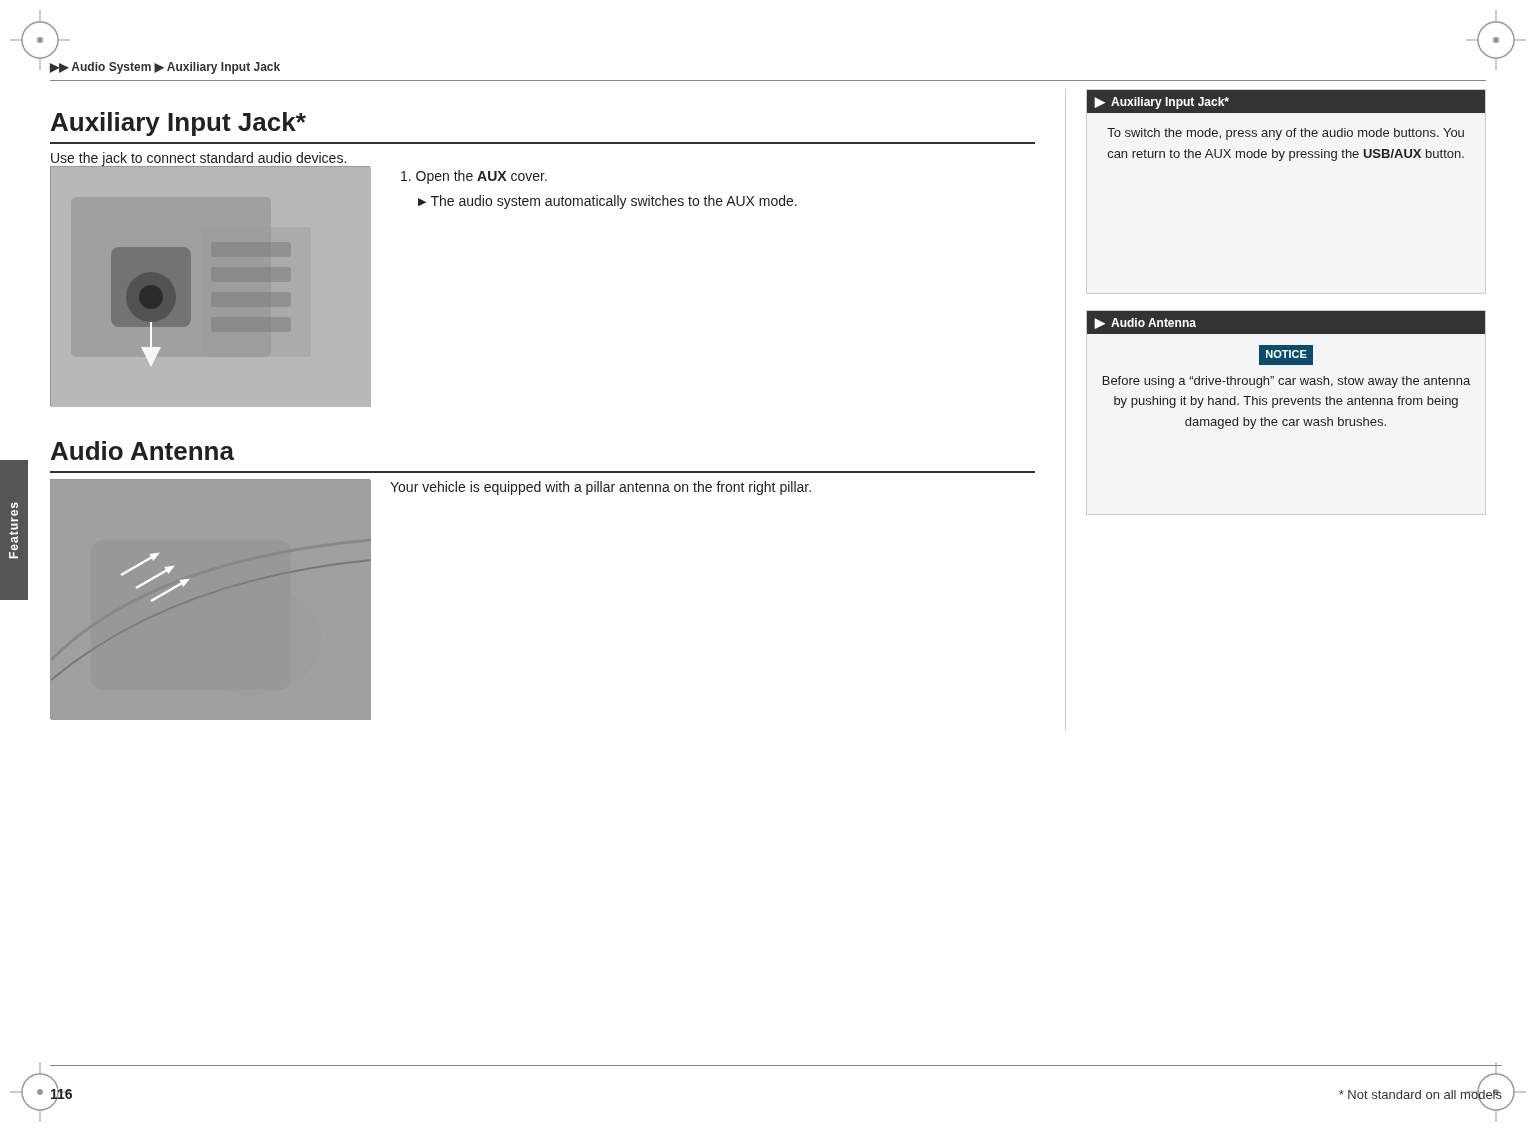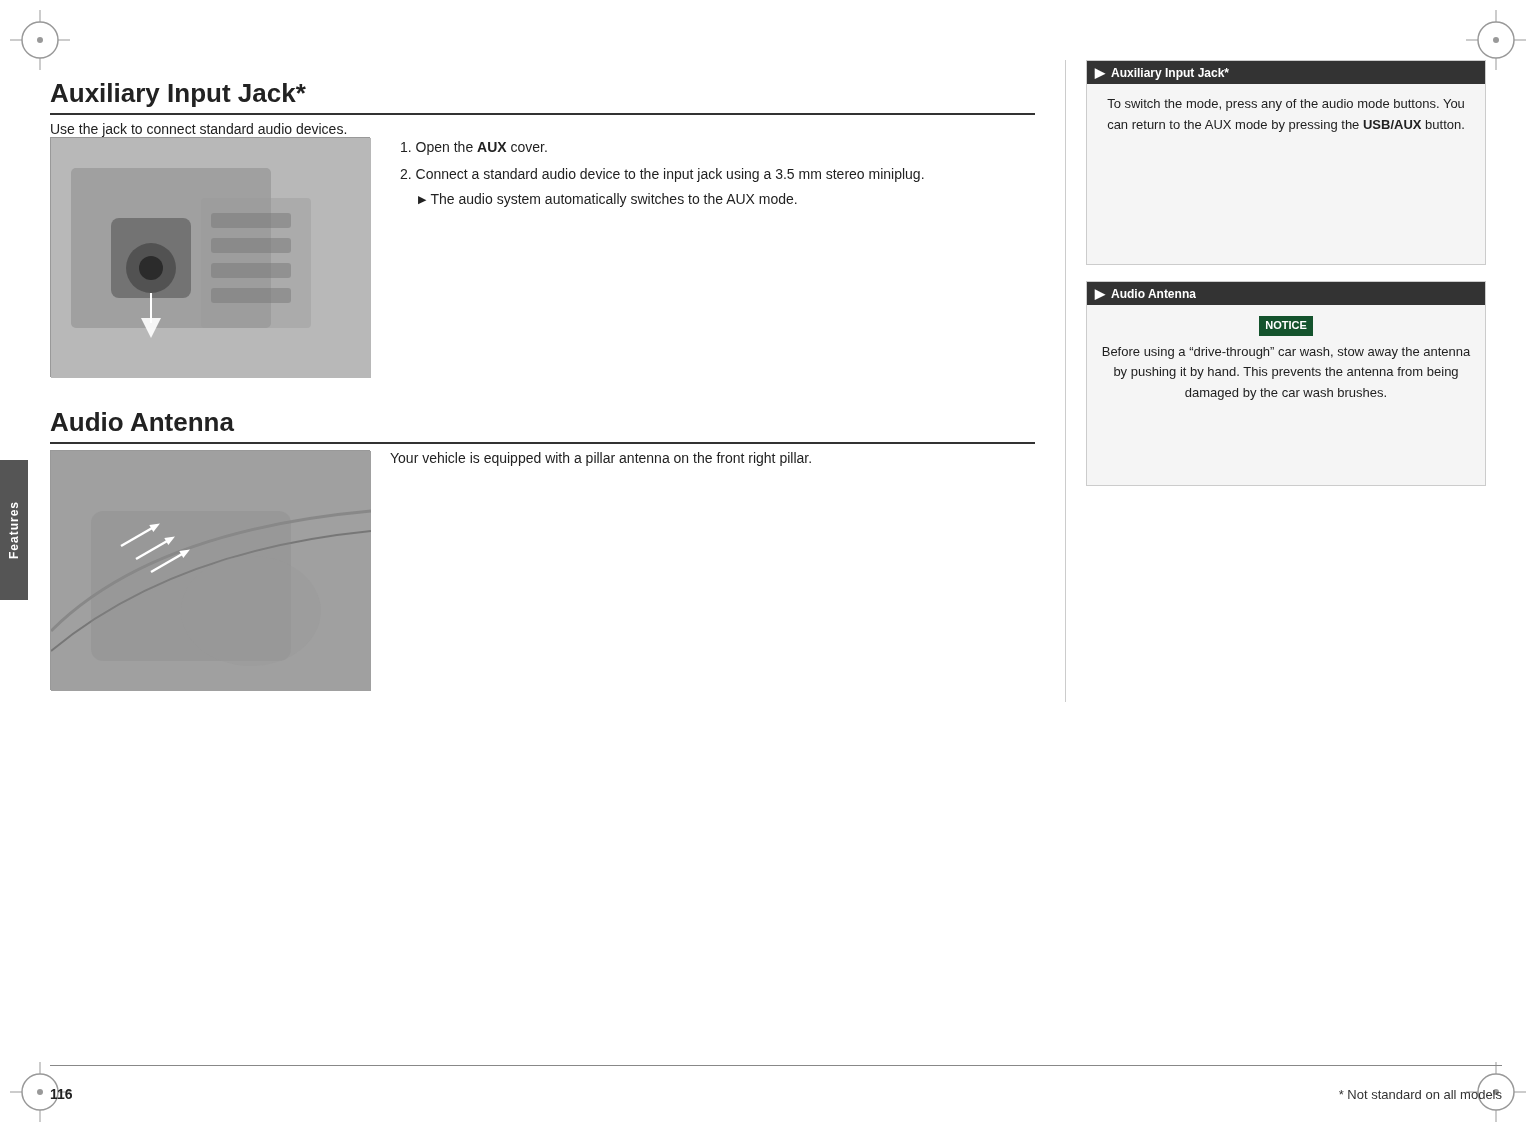--- a/index.html
+++ b/index.html
@@ -181,21 +181,21 @@
     .notice-body {
       padding: 10px 10px;
       font-size: 13px;
       line-height: 1.6;
       color: #222;
       min-height: 100px;
     }
 
     .notice-label {
       display: inline-block;
-      background: #14532d;
+      background: #0c4a6e;
       color: #fff;
       font-size: 11px;
       font-weight: bold;
       padding: 1px 6px;
       margin-bottom: 6px;
     }
 
     
     .bottom-bar {
       position: absolute;
@@ -297,20 +297,26 @@
       <circle fill="#999" cx="30" cy="30" r="3"></circle>
     </svg>
   </div>
 
   <div class="side-tab">
     <span class="side-tab-text">Features</span>
   </div>
 
   <div class="content">
 
+    <div class="breadcrumb">
+      <span>▶▶</span>
+      <span>Audio System</span>
+      <span>▶</span>
+      <span>Auxiliary Input Jack</span>
+    </div>
 
     <div class="two-col">
 
       <div class="col-left">
 
         <h2 class="section-title">Auxiliary Input Jack*</h2>
         <p class="section-subtitle">Use the jack to connect standard audio devices.</p>
 
         <div class="image-row">
 
@@ -331,24 +337,20 @@
               <rect x="160" y="100" width="80" height="15" rx="3" fill="#777" opacity="0.5"></rect>
               <rect x="160" y="125" width="80" height="15" rx="3" fill="#777" opacity="0.5"></rect>
               <rect x="160" y="150" width="80" height="15" rx="3" fill="#777" opacity="0.5"></rect>
             </svg>
           </div>
 
           <div class="steps image-content">
             <div class="step">
               <span>1.</span>
               <span> Open the <strong>AUX</strong> cover.</span>
-            </div>
-            <div class="step">
-              <span>2.</span>
-              <span> Connect a standard audio device to the input jack using a 3.5 mm stereo miniplug.</span>
             </div>
             <div class="sub-step">
               <span class="triangle">▶</span>
               <span>The audio system automatically switches to the AUX mode.</span>
             </div>
           </div>
         </div>
 
         <div class="section-divider"></div>
         <h2 class="section-title">Audio Antenna</h2>

